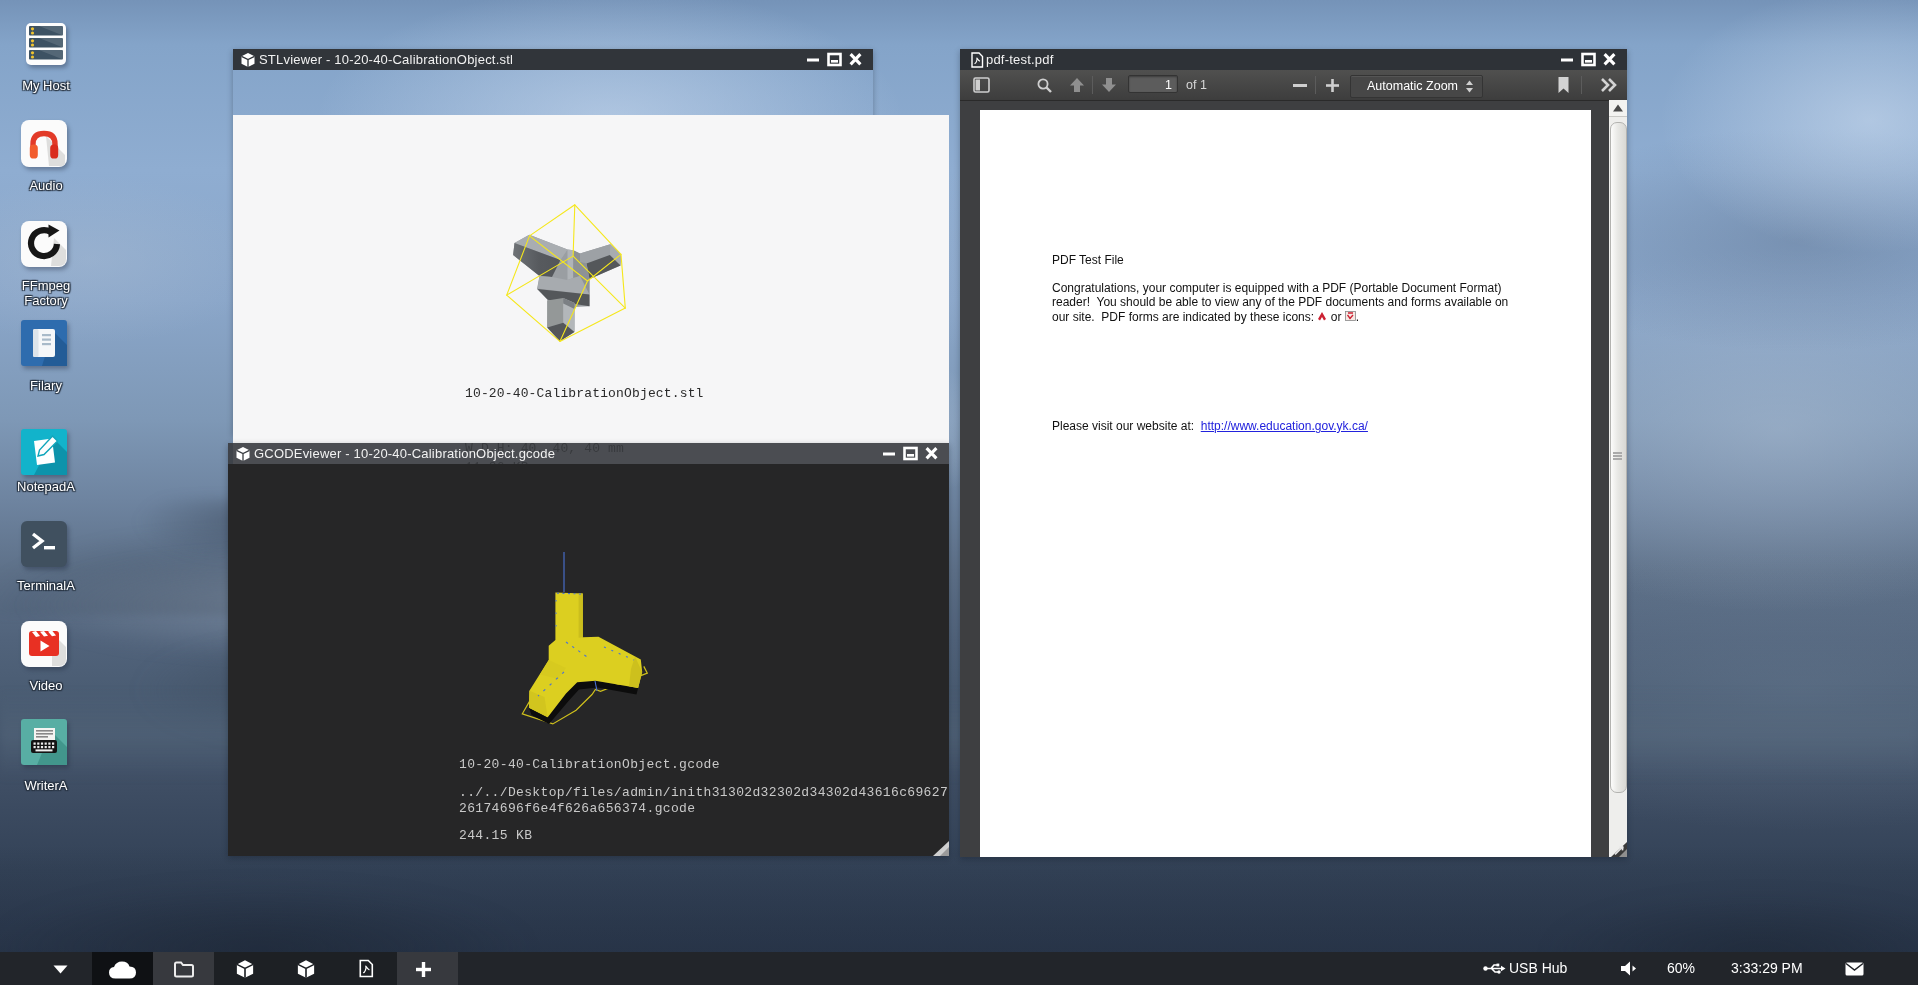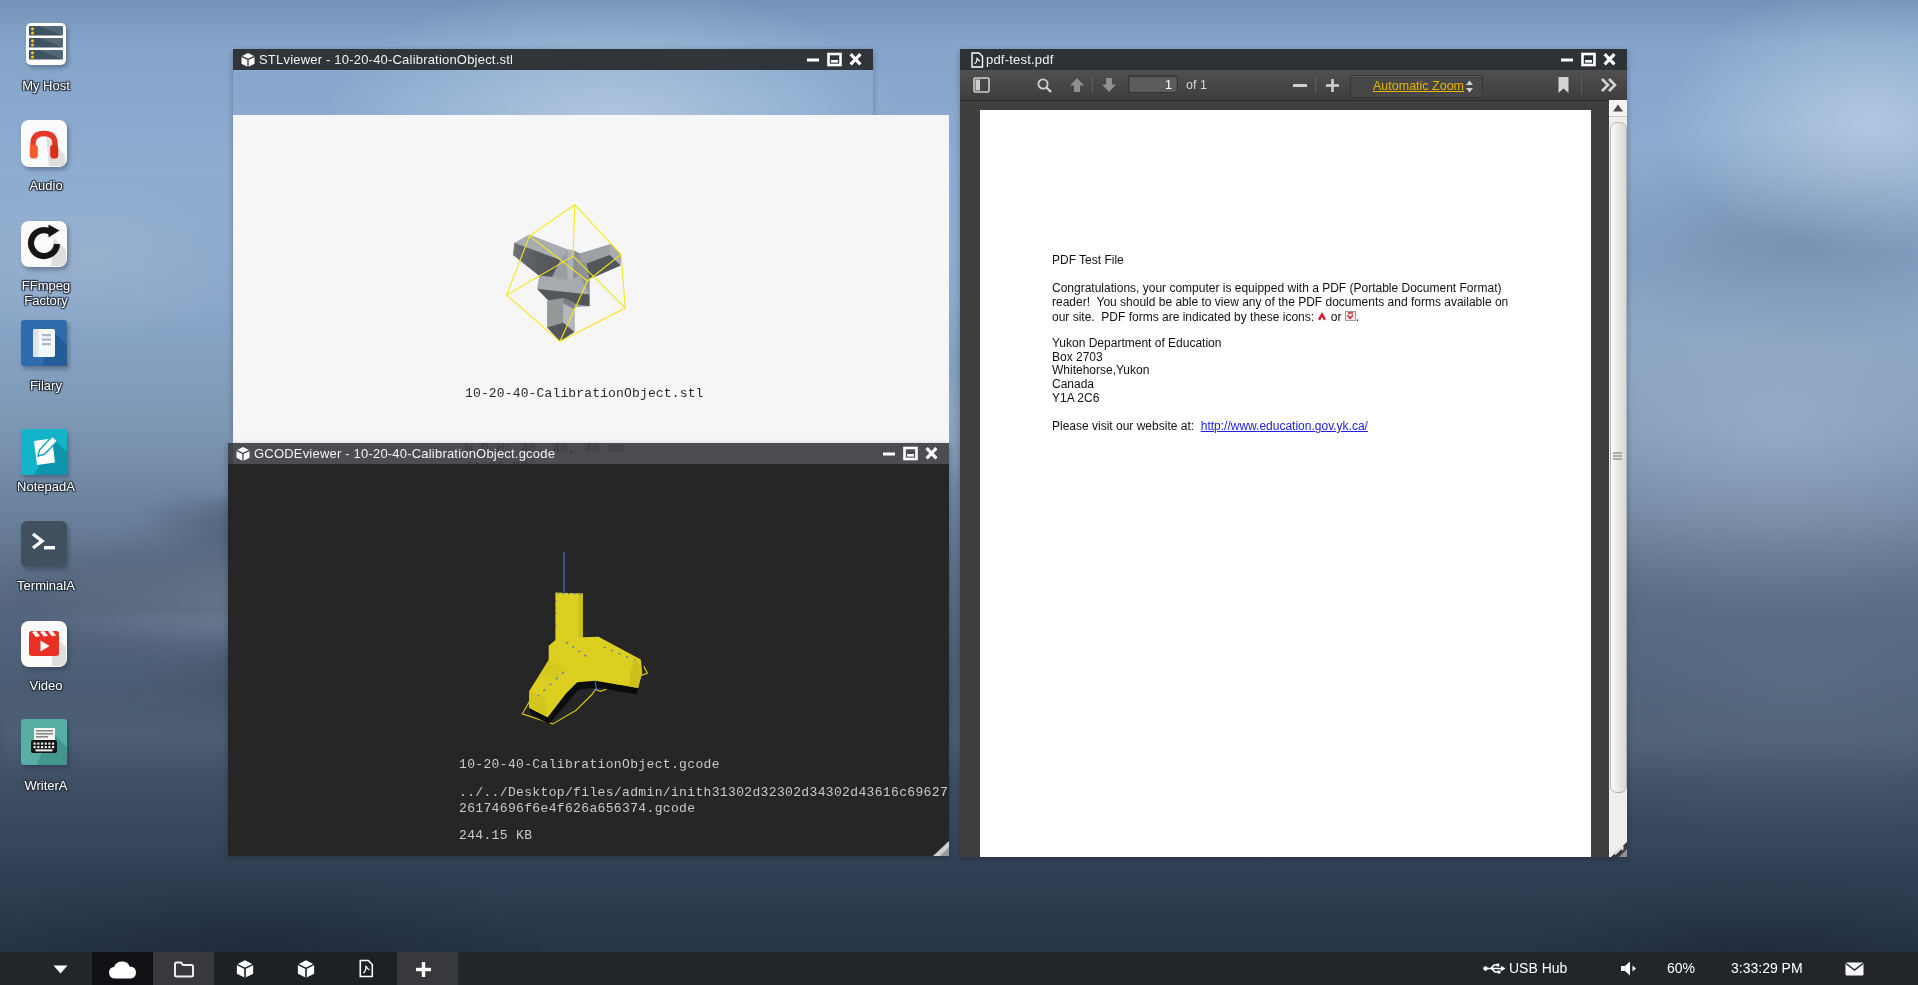--- a/index.html
+++ b/index.html
@@ -354,21 +354,21 @@
 
     <div class="abs" style="left:333px;top:14px;width:14px;height:2.6px;background:#cfcfcf;"></div>
     <div class="abs" style="left:355px;top:6px;width:1px;height:18px;background:#5c5c5c;"></div>
 
     <svg class="abs" style="left:365px;top:8px;" width="15" height="15" viewBox="0 0 15 15">
       <rect x="1" y="6.2" width="13" height="2.6" fill="#cfcfcf"></rect>
         <rect x="6.2" y="1" width="2.6" height="13" fill="#cfcfcf"></rect>
     </svg>
 
     <div class="abs" style="left:390px;top:5px;width:131px;height:21px;background:#474747;border:1px solid #343434;border-radius:2px;box-shadow:inset 0 1px 0 rgba(255,255,255,.08);">
-      <div class="abs" style="left:22px;top:3px;color:#eab308;font-size:12.5px;text-decoration:underline;">Automatic Zoom</div>
+      <div class="abs" style="left:16px;top:3px;color:#ffffff;font-size:12.5px;">Automatic Zoom</div>
       <svg class="abs" style="right:8px;top:4px;" width="9" height="13" viewBox="0 0 9 13">
         <path d="M4.5 0.5 L8 5 L1 5 Z" fill="#cfcfcf"></path>
           <path d="M4.5 12.5 L8 8 L1 8 Z" fill="#cfcfcf"></path>
       </svg>
     </div>
 
     <svg class="abs" style="left:597px;top:7px;" width="13" height="17" viewBox="0 0 13 17">
       <path d="M1.5 0 L11.5 0 L11.5 16 L6.5 11.5 L1.5 16 Z" fill="#d3d3d3"></path>
     </svg>
     <div class="abs" style="left:621px;top:6px;width:1px;height:18px;background:#5c5c5c;"></div>
@@ -379,21 +379,20 @@
   </div>
   <div id="pdf-page">
 
     <div class="abs" style="left:72px;top:143px;color:#111;font-size:12px;">PDF Test File</div>
     <div class="abs" style="left:72px;top:171px;color:#111;font-size:12px;line-height:14.3px;width:500px;">Congratulations, your computer is equipped with a PDF (Portable Document Format)<br>reader!&nbsp; You should be able to view any of the PDF documents and forms available on<br>our site.&nbsp; PDF forms are indicated by these icons: <svg width="10" height="9" viewBox="0 0 10 9">
           <path d="M5 0 L9 7 L7 8.5 L5 5 L3 8.5 L1 7 Z" fill="#c23"></path>
         </svg> or <svg width="11" height="10" viewBox="0 0 11 10">
           <rect x="0.5" y="0.5" width="10" height="9" fill="#f6e9e4" stroke="#888" stroke-width="0.8"></rect>
           <path d="M3 2 L8 2 M2.5 4 L5.5 8 M8 4 L4.5 8" stroke="#c23" stroke-width="1.3"></path>
         </svg>.</div>
-    <div class="abs" style="left:72px;top:227px;color:#111;font-size:12px;line-height:13.7px;">Yukon Department of Education<br>Box 2703<br>Whitehorse,Yukon<br>Canada<br>Y1A 2C6</div>
     <div class="abs" style="left:72px;top:309px;color:#111;font-size:12px;">Please visit our website at:&nbsp;&nbsp;<span style="color:#2222dd;text-decoration:underline;">http://www.education.gov.yk.ca/</span></div>
   </div>
   <div id="pdf-scroll">
 
     <div class="abs" style="left:0;top:0;width:18px;height:16px;background:#f3f3f1;border-bottom:1px solid #c9c9c6;"></div>
     <svg class="abs" style="left:4px;top:4px;" width="10" height="8" viewBox="0 0 10 8">
         <path d="M5 0.5 L10 7.5 L0 7.5 Z" fill="#4a4a4a"></path>
       </svg>
 
     <div class="abs" style="left:1px;top:22px;width:15px;height:669px;border:1px solid #b3b3b0;border-radius:7px;background:linear-gradient(90deg,#fcfcfb,#e8e8e5 45%,#d8d8d4);"></div>

